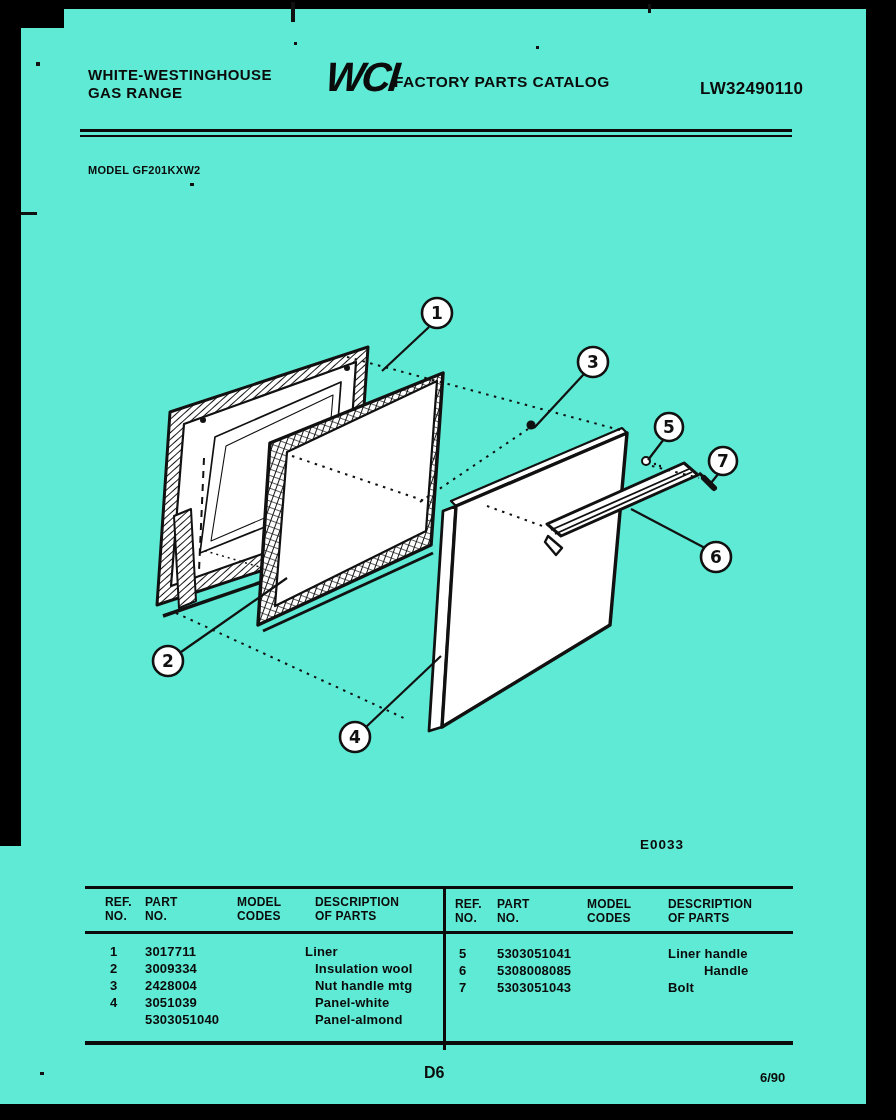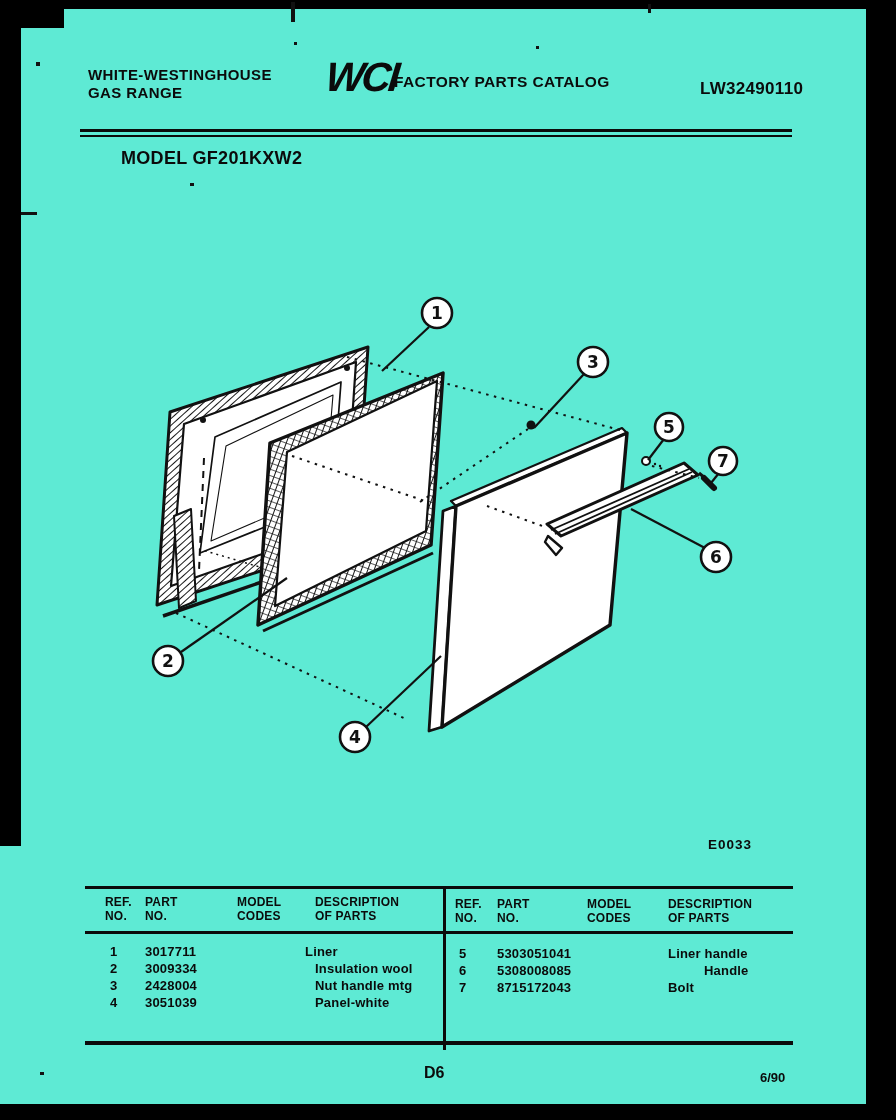--- a/index.html
+++ b/index.html
@@ -9,22 +9,22 @@
   }
   .abs{position:absolute;}
   .bar{position:absolute;background:#000;}
   .speck{position:absolute;background:#111;}
   .rule{position:absolute;background:#0b0b0b;}
   
   .brand{left:88px;top:66px;font-size:15px;line-height:18px;font-weight:700;letter-spacing:.4px;}
   .logo{left:326px;top:54px;font-size:41px;font-weight:900;font-style:italic;letter-spacing:-3px;transform:skewX(-6deg);}
   .catalog-title{left:394px;top:73px;font-size:15.5px;font-weight:700;letter-spacing:.4px;}
   .pubnum{left:700px;top:79px;font-size:17px;font-weight:700;letter-spacing:.3px;}
-  .model{left:88px;top:148px;font-size:18px;font-weight:700;letter-spacing:.3px;margin-left:33px;}
-  .figcode{left:708px;top:837px;font-size:13.5px;font-weight:700;letter-spacing:1px;}
+  .model{left:88px;top:164px;font-size:11px;font-weight:700;letter-spacing:.3px;}
+  .figcode{left:640px;top:837px;font-size:13.5px;font-weight:700;letter-spacing:1px;}
   
   .thead{position:absolute;font-size:12px;line-height:14px;font-weight:700;letter-spacing:.2px;}
   .trow{position:absolute;left:0;width:896px;height:17px;}
   .cell{position:absolute;font-size:13px;font-weight:700;letter-spacing:.2px;white-space:nowrap;}
   
   .pagecode{left:424px;top:1064px;font-size:16px;font-weight:700;}
   .datecode{left:760px;top:1070px;font-size:13px;font-weight:700;}
   svg text{font-family:"DejaVu Sans","Liberation Sans",sans-serif;}
 </style>
 </head>
@@ -225,36 +225,42 @@
     <span class="cell" style="left:145px">2428004</span>
     <span class="cell" style="left:237px"></span>
     <span class="cell" style="left:315px">Nut handle mtg</span>
   </div>
   <div class="trow" style="top:995px">
     <span class="cell" style="left:110px">4</span>
     <span class="cell" style="left:145px">3051039</span>
     <span class="cell" style="left:237px"></span>
     <span class="cell" style="left:315px">Panel-white</span>
   </div>
+  <div class="trow" style="top:1012px">
+    <span class="cell" style="left:110px"></span>
+    <span class="cell" style="left:145px">5303051040</span>
+    <span class="cell" style="left:237px"></span>
+    <span class="cell" style="left:315px">Panel-almond</span>
+  </div>
 
   <div class="trow" style="top:946px">
     <span class="cell" style="left:459px">5</span>
     <span class="cell" style="left:497px">5303051041</span>
     <span class="cell" style="left:587px"></span>
     <span class="cell" style="left:668px">Liner handle</span>
   </div>
   <div class="trow" style="top:963px">
     <span class="cell" style="left:459px">6</span>
     <span class="cell" style="left:497px">5308008085</span>
     <span class="cell" style="left:587px"></span>
     <span class="cell" style="left:704px">Handle</span>
   </div>
   <div class="trow" style="top:980px">
     <span class="cell" style="left:459px">7</span>
-    <span class="cell" style="left:497px">8715172043</span>
+    <span class="cell" style="left:497px">5303051043</span>
     <span class="cell" style="left:587px"></span>
     <span class="cell" style="left:668px">Bolt</span>
   </div>
 
   <div class="abs pagecode">D6</div>
   <div class="abs datecode">6/90</div>
 
 </div>
 
 </body></html>

